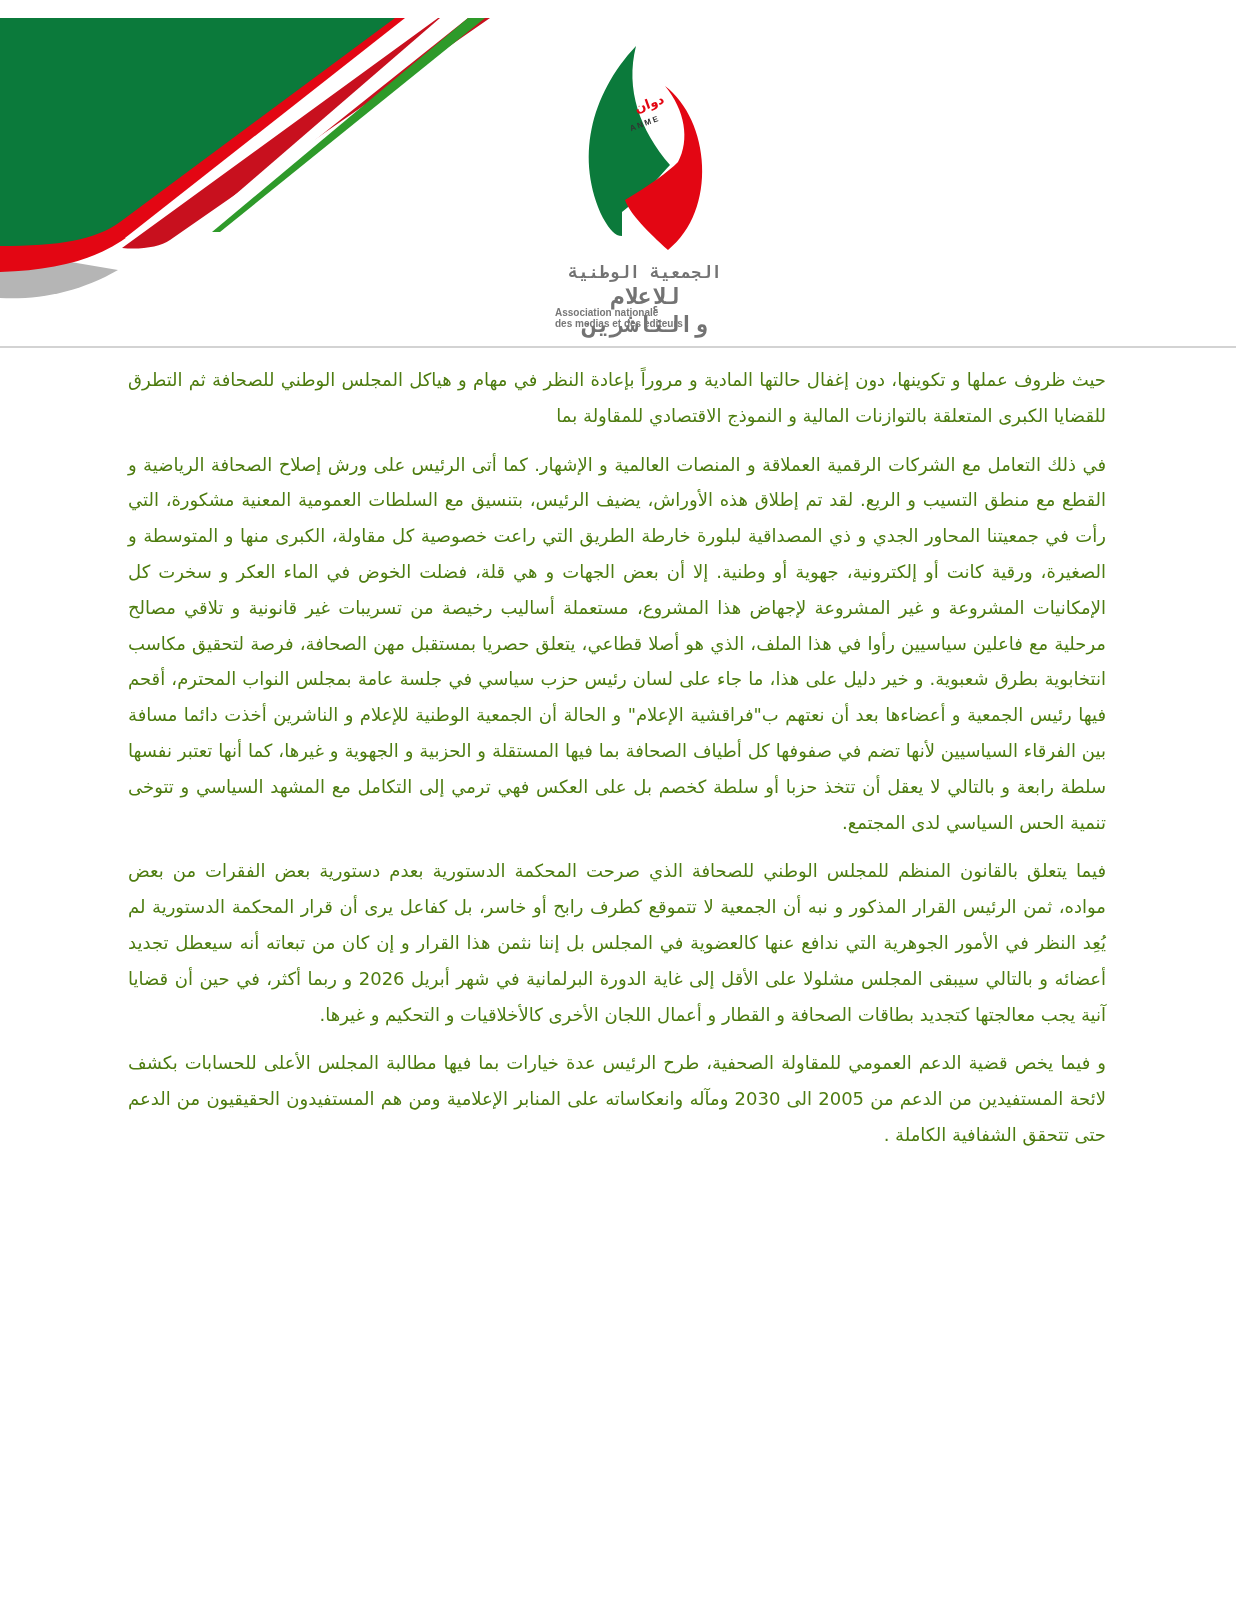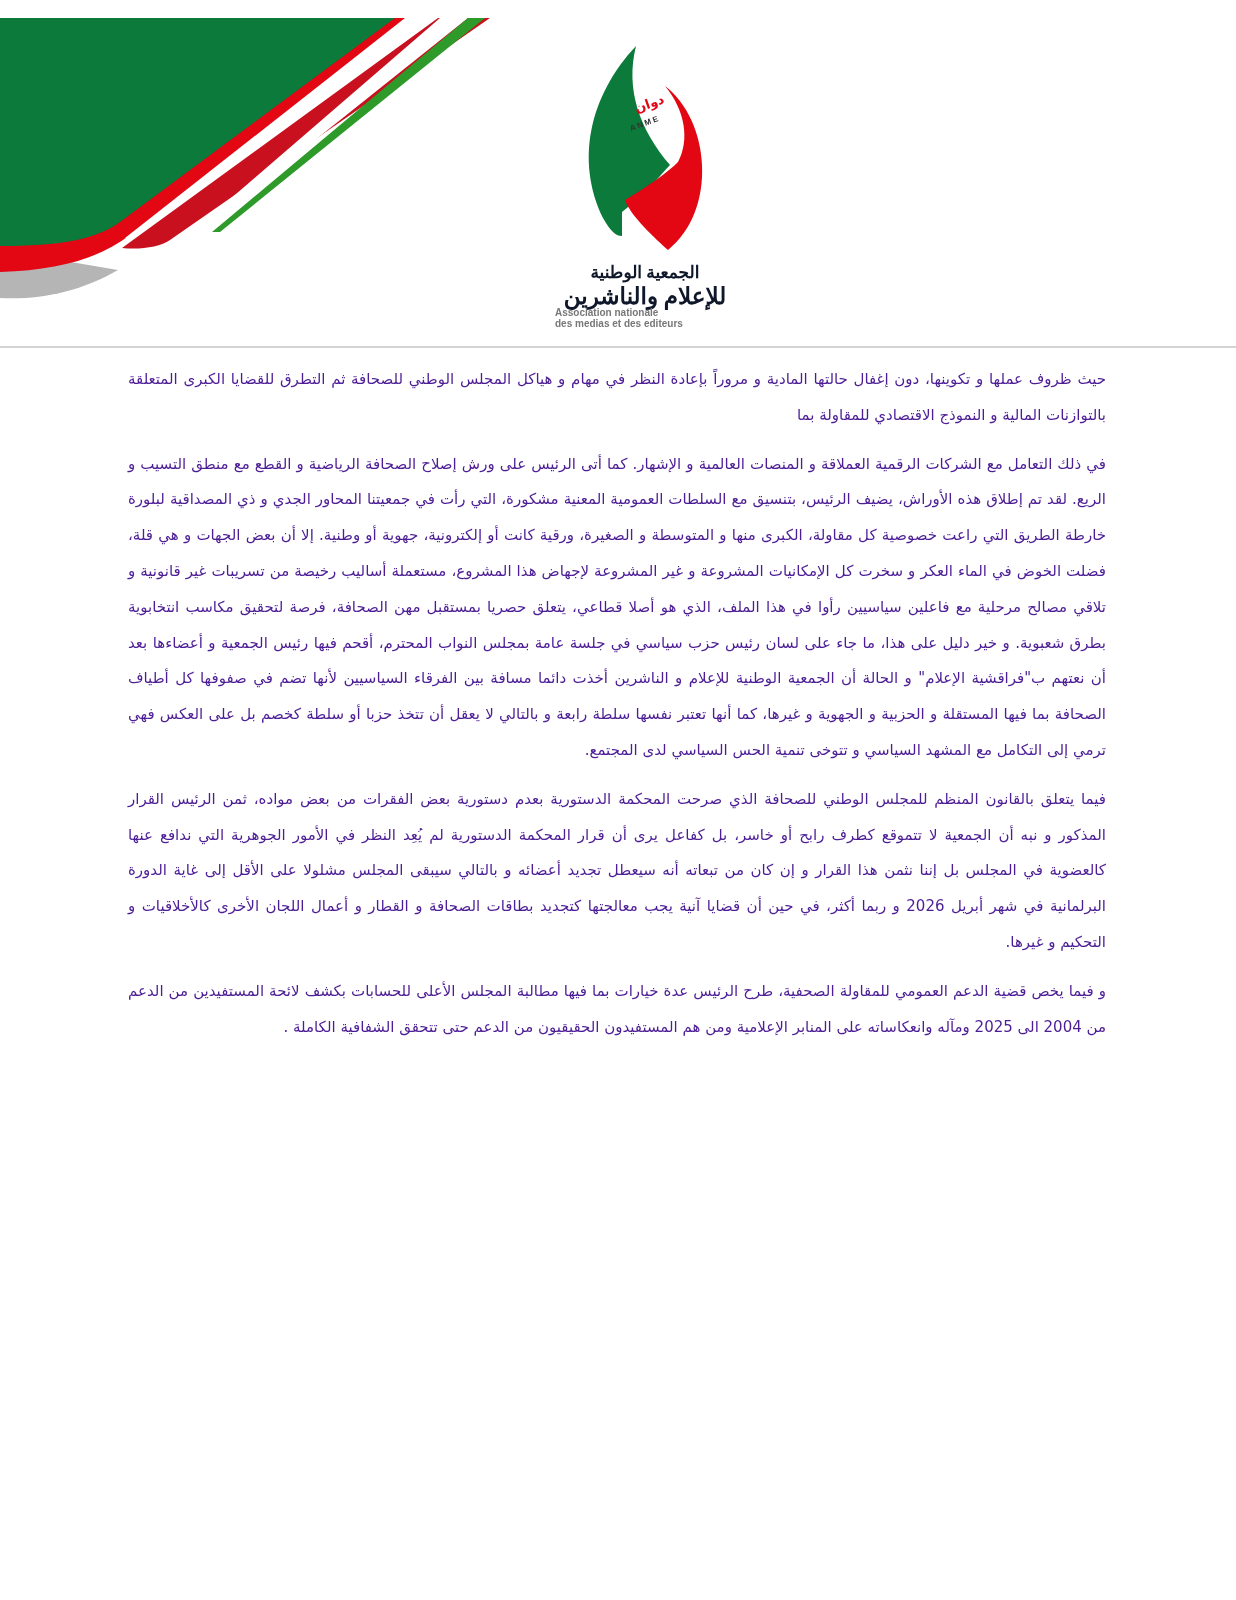--- a/index.html
+++ b/index.html
@@ -1,26 +1,26 @@
 <!DOCTYPE html>
 <html><head>
 <meta charset="utf-8">
 <style>
   html, body { margin: 0; padding: 0; background: #ffffff; }
   body { width: 1236px; height: 1600px; position: relative; overflow: hidden; font-family: "DejaVu Sans", sans-serif; }
   .header { position: absolute; left: 0; top: 0; width: 1236px; height: 348px; }
   .header svg { position: absolute; left: 0; top: 0; }
-  .logo-text-ar { position: absolute; left: 560px; width: 170px; text-align: center; direction: rtl; color: #0f172a; font-weight: bold; font-family: Liberation Serif, serif; }
+  .logo-text-ar { position: absolute; left: 560px; width: 170px; text-align: center; direction: rtl; color: #737373; font-weight: bold; font-family: Liberation Mono, monospace; }
   .logo-ar-1 { top: 262px; font-size: 17px; }
   .logo-ar-2 { top: 283px; font-size: 23px; }
   .logo-fr { position: absolute; left: 555px; width: 180px; text-align: left; color: #777; font-family: "Liberation Sans", sans-serif; font-size: 10px; font-weight: bold; line-height: 11px; }
   .logo-fr-1 { top: 307px; }
   .logo-fr-2 { top: 318px; }
   .divider { position: absolute; left: 0; top: 346px; width: 1236px; height: 2px; background: #d3d3d3; }
-  .body-text { position: absolute; left: 128px; top: 362px; width: 978px; direction: rtl; text-align: justify; color: #4c1d95; font-family: "DejaVu Sans", sans-serif; font-size: 15px; line-height: 35.8px; }
+  .body-text { position: absolute; left: 128px; top: 362px; width: 978px; direction: rtl; text-align: justify; color: #4d7c0f; font-family: "DejaVu Sans", sans-serif; font-size: 18px; line-height: 35.8px; }
   .body-text p { margin: 0 0 13px 0; text-align-last: right; }
 </style>
 </head>
 <body>
 
 <div class="header">
   <svg width="1236" height="348" viewBox="0 0 1236 348">
 
     <path d="M0,250 L0,298 C40,300 80,292 118,270 L0,250 Z" fill="#b5b5b5"></path>
 
@@ -48,14 +48,14 @@
   <div class="logo-fr logo-fr-1">Association nationale</div>
   <div class="logo-fr logo-fr-2">des medias et des editeurs</div>
 </div>
 
 <div class="divider"></div>
 
 <div class="body-text">
   <p>حيث ظروف عملها و تكوينها، دون إغفال حالتها المادية و مروراً بإعادة النظر في مهام و هياكل المجلس الوطني للصحافة ثم التطرق للقضايا الكبرى المتعلقة بالتوازنات المالية و النموذج الاقتصادي للمقاولة بما</p>
   <p>في ذلك التعامل مع الشركات الرقمية العملاقة و المنصات العالمية  و الإشهار. كما أتى الرئيس على ورش إصلاح الصحافة الرياضية و القطع مع منطق التسيب و الريع. لقد تم إطلاق هذه الأوراش، يضيف الرئيس، بتنسيق مع السلطات العمومية المعنية مشكورة، التي رأت في جمعيتنا المحاور الجدي و ذي المصداقية لبلورة خارطة الطريق التي راعت خصوصية كل مقاولة، الكبرى منها و المتوسطة و الصغيرة، ورقية كانت أو إلكترونية، جهوية أو وطنية. إلا أن بعض الجهات و هي قلة، فضلت الخوض في الماء العكر و سخرت كل الإمكانيات المشروعة و غير المشروعة لإجهاض هذا المشروع، مستعملة أساليب رخيصة من تسريبات غير قانونية و تلاقي مصالح مرحلية مع فاعلين سياسيين رأوا في هذا الملف، الذي هو أصلا قطاعي، يتعلق حصريا بمستقبل مهن  الصحافة، فرصة لتحقيق مكاسب انتخابوية بطرق شعبوية. و خير دليل على هذا، ما جاء على لسان رئيس حزب سياسي في جلسة عامة بمجلس النواب المحترم،  أقحم فيها رئيس الجمعية و أعضاءها بعد أن نعتهم  ب"فراقشية الإعلام" و الحالة أن الجمعية الوطنية للإعلام و الناشرين أخذت دائما مسافة بين الفرقاء السياسيين لأنها تضم في صفوفها كل أطياف الصحافة بما فيها المستقلة و الحزبية و الجهوية و غيرها، كما أنها تعتبر نفسها سلطة رابعة و بالتالي لا يعقل أن تتخذ حزبا أو سلطة كخصم بل على العكس فهي ترمي إلى التكامل مع المشهد السياسي و تتوخى تنمية الحس السياسي لدى المجتمع.</p>
   <p>فيما يتعلق بالقانون المنظم للمجلس الوطني للصحافة الذي صرحت المحكمة الدستورية بعدم دستورية بعض الفقرات من بعض مواده، ثمن الرئيس القرار المذكور و نبه أن الجمعية لا تتموقع كطرف رابح أو خاسر، بل كفاعل يرى أن قرار المحكمة الدستورية لم يُعِد النظر في الأمور الجوهرية التي ندافع عنها كالعضوية في المجلس بل إننا نثمن هذا القرار و إن كان من تبعاته أنه سيعطل تجديد أعضائه و بالتالي سيبقى المجلس مشلولا على الأقل إلى غاية الدورة البرلمانية في شهر أبريل 2026 و ربما أكثر، في حين أن قضايا آنية يجب معالجتها كتجديد بطاقات الصحافة و القطار و أعمال اللجان الأخرى كالأخلاقيات و التحكيم و غيرها.</p>
-  <p>و فيما يخص قضية الدعم العمومي للمقاولة الصحفية، طرح الرئيس عدة خيارات بما فيها  مطالبة المجلس الأعلى للحسابات بكشف لائحة المستفيدين من الدعم من 2004 الى 2025 ومآله وانعكاساته على المنابر الإعلامية ومن هم المستفيدون الحقيقيون من الدعم حتى تتحقق الشفافية الكاملة .</p>
+  <p>و فيما يخص قضية الدعم العمومي للمقاولة الصحفية، طرح الرئيس عدة خيارات بما فيها  مطالبة المجلس الأعلى للحسابات بكشف لائحة المستفيدين من الدعم من 2005 الى 2030 ومآله وانعكاساته على المنابر الإعلامية ومن هم المستفيدون الحقيقيون من الدعم حتى تتحقق الشفافية الكاملة .</p>
 </div>
 
 </body></html>

